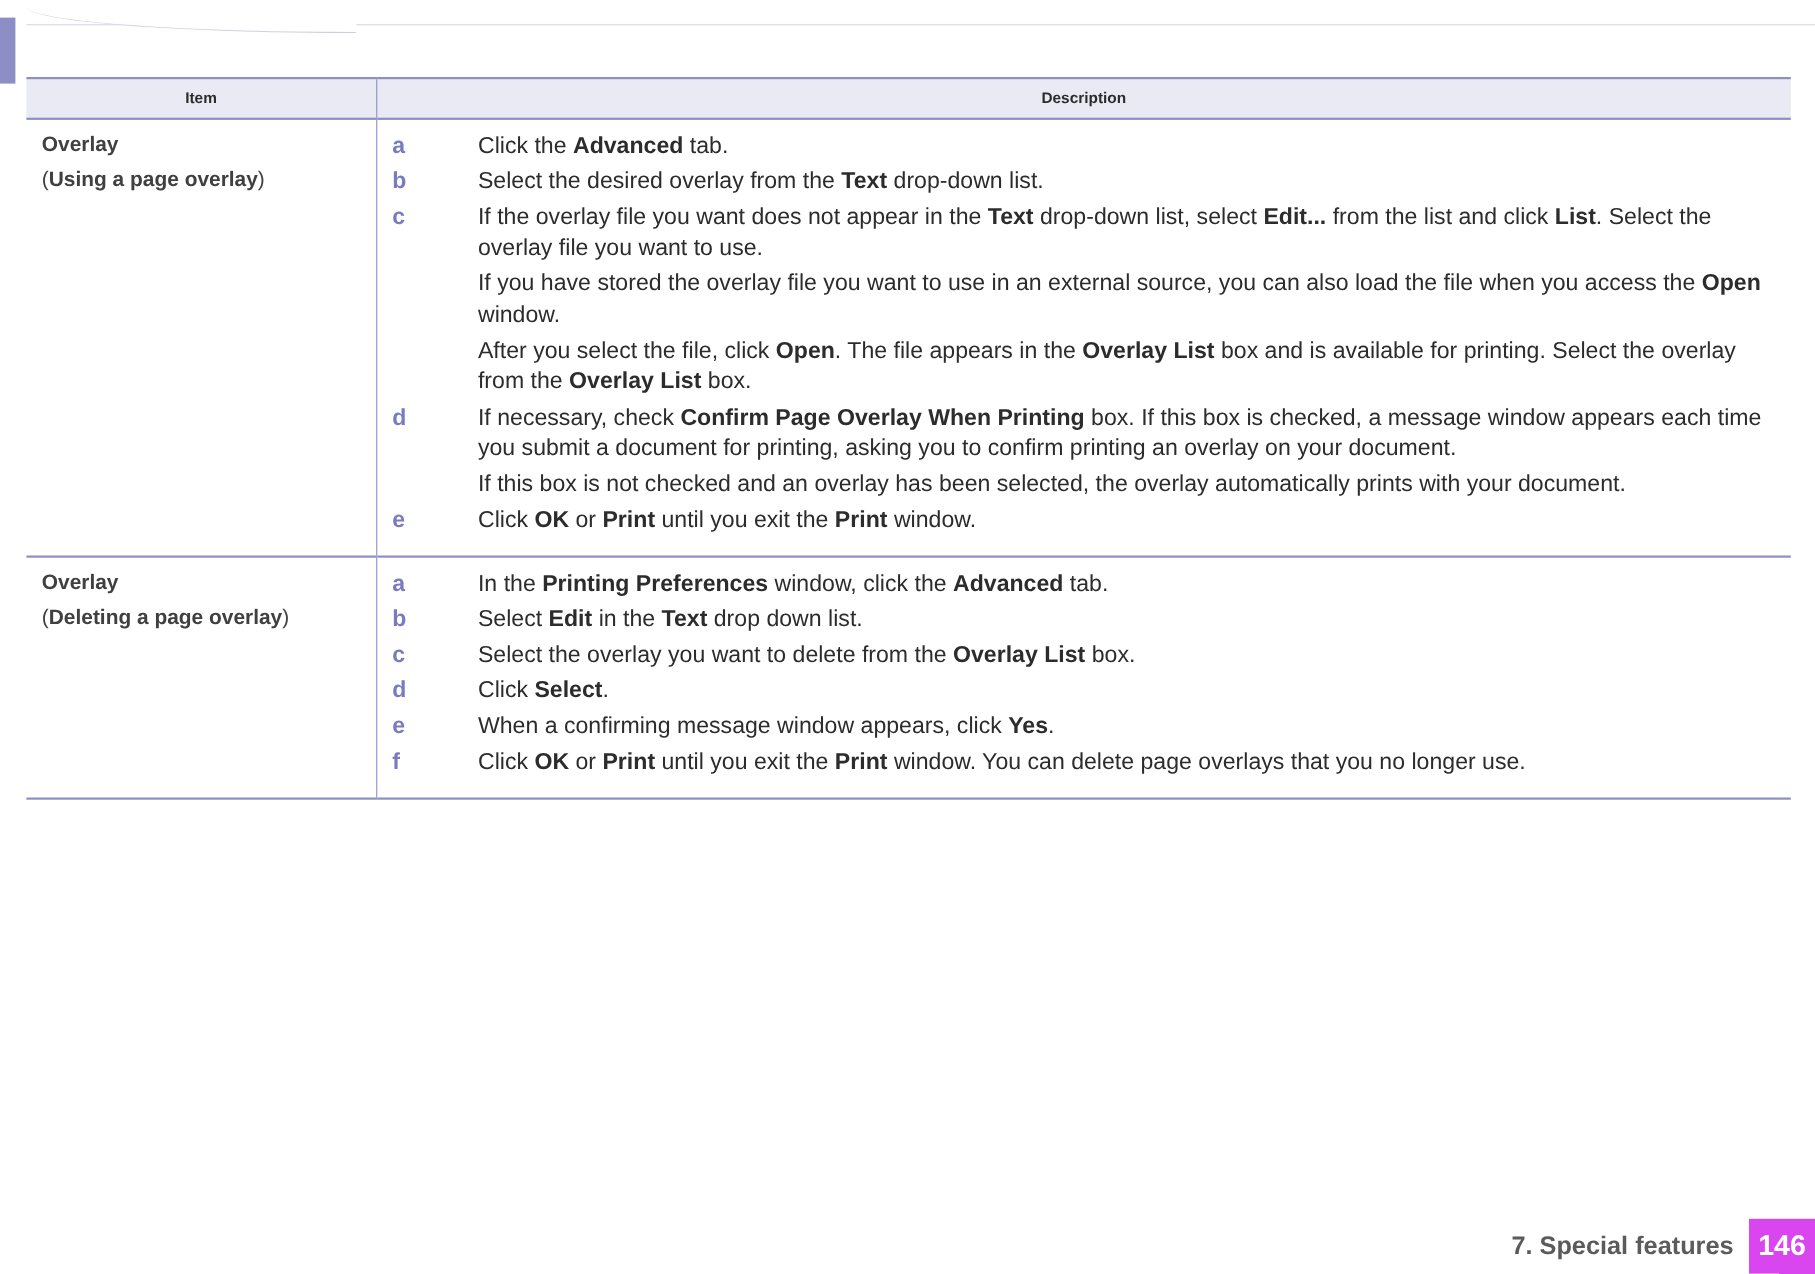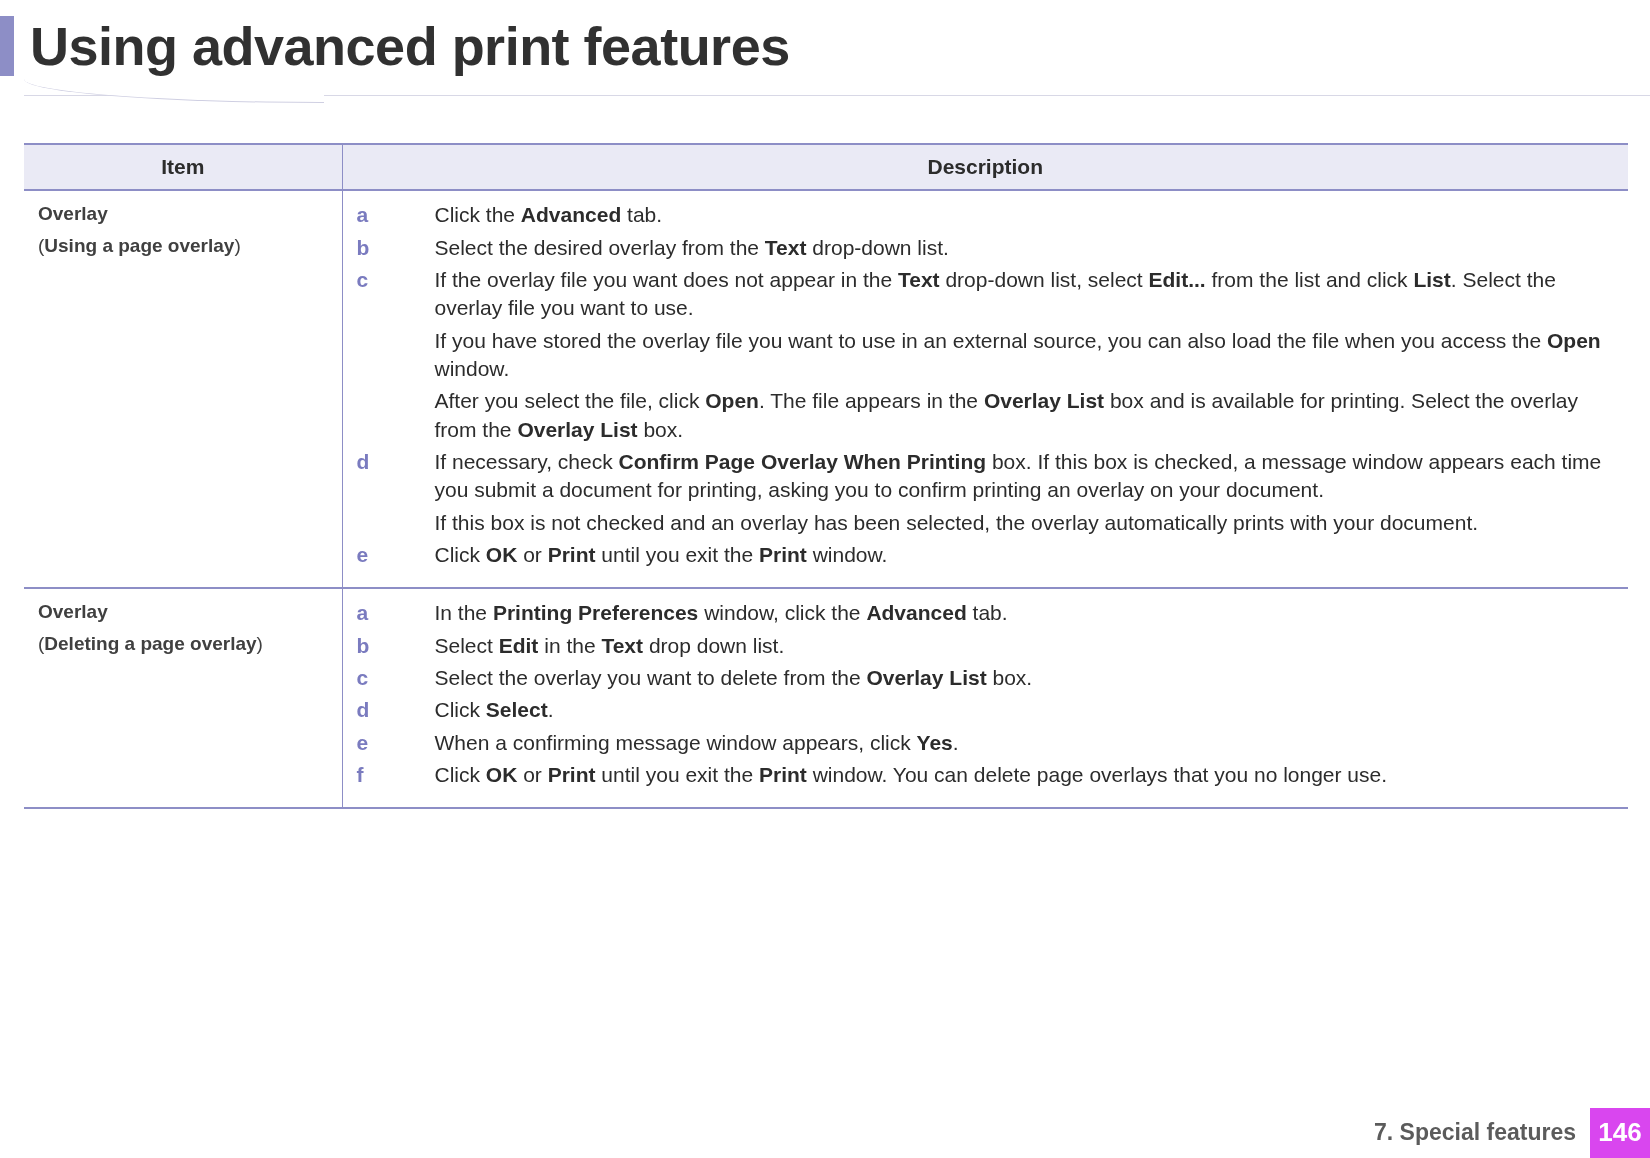--- a/index.html
+++ b/index.html
@@ -61,21 +61,21 @@
   table.content {
     border-collapse: collapse;
     margin: 40px 0 0 24px;
     width: 1604px;
   }
   table.content th {
     background: #eaeaf5;
     border-top: 2px solid #8d8ec6;
     border-bottom: 2px solid #8d8ec6;
     font-weight: 700;
-    font-size: 21px;
+    font-size: 14px;
     color: #2c2c2c;
     padding: 8px 12px;
     text-align: center;
   }
   table.content th + th { border-left: 1px solid #8d8ec6; }
   table.content td {
     border-bottom: 2px solid #8d8ec6;
     vertical-align: top;
     padding: 10px 14px 14px 14px;
   }
@@ -127,21 +127,20 @@
     display: flex;
     align-items: center;
     justify-content: center;
   }
 </style>
 </head>
 <body>
 
 <div class="title-area">
   <div class="title-bar"></div>
-  <h1 class="page-title">Using advanced print features</h1>
   <div class="title-underline">
     <div class="curve"></div>
   </div>
 </div>
 
 <table class="content">
   <thead>
     <tr>
       <th>Item</th>
       <th>Description</th>

